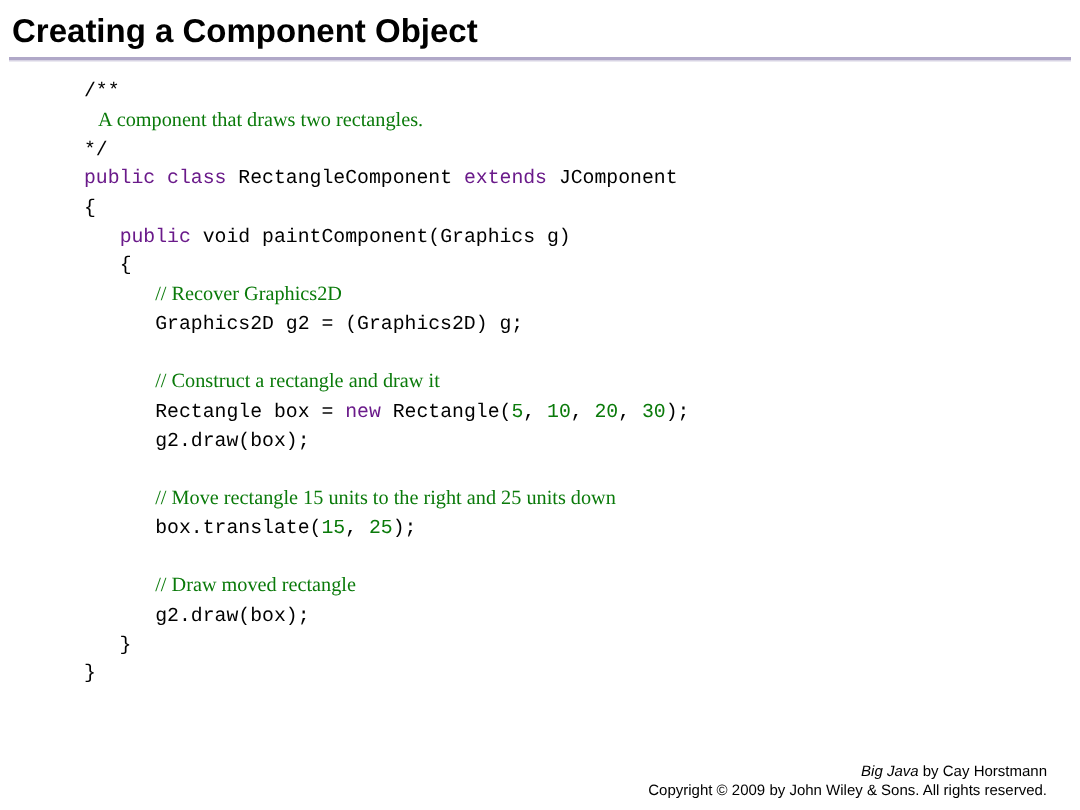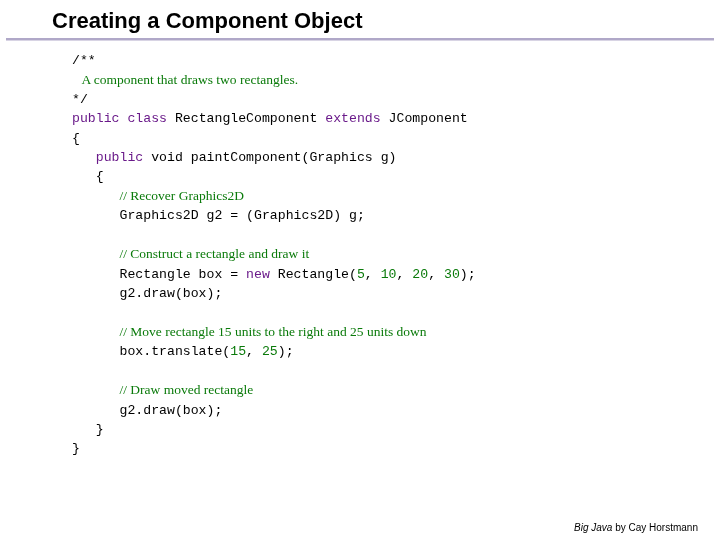--- a/index.html
+++ b/index.html
@@ -10,34 +10,33 @@
     background: #fff;
     font-family: Verdana, Geneva, sans-serif;
     position: relative;
     overflow: hidden;
   }
   .title {
     font-size: 22px;
     font-weight: bold;
     padding: 8px 8px 4px 8px;
     color: #000;
-    margin-left: 44px;
   }
   .rule {
     height: 0;
     border-top: 2px solid #b0a8c8;
     border-bottom: 1px solid #d8d4e4;
     margin: 0 6px 10px 6px;
   }
   .code {
     font-family: "Courier New", Courier, monospace;
     font-size: 13.2px;
     line-height: 1.45;
     white-space: pre;
-    padding-left: 72px;
+    padding-left: 56px;
     color: #000;
   }
   .kw { color: #6a1a8a; }
   .num { color: #0a7a0a; }
   .cmt {
     font-family: "Times New Roman", Times, serif;
     color: #0a7a0a;
     font-size: 13.5px;
   }
   .footer {
@@ -75,13 +74,14 @@
       <span class="cmt">// Move rectangle 15 units to the right and 25 units down</span>
 <span>      box.translate(</span><span class="num">15</span><span>, </span><span class="num">25</span><span>);</span>
 
       <span class="cmt">// Draw moved rectangle</span>
 <span>      g2.draw(box);</span>
 <span>   }</span>
 <span>}</span></div>
 
 <div class="footer">
   <span class="book">Big Java</span><span> by Cay Horstmann</span><br>
+  <span>Copyright © 2009 by John Wiley &amp; Sons. All rights reserved.</span>
 </div>
 
 </body></html>

